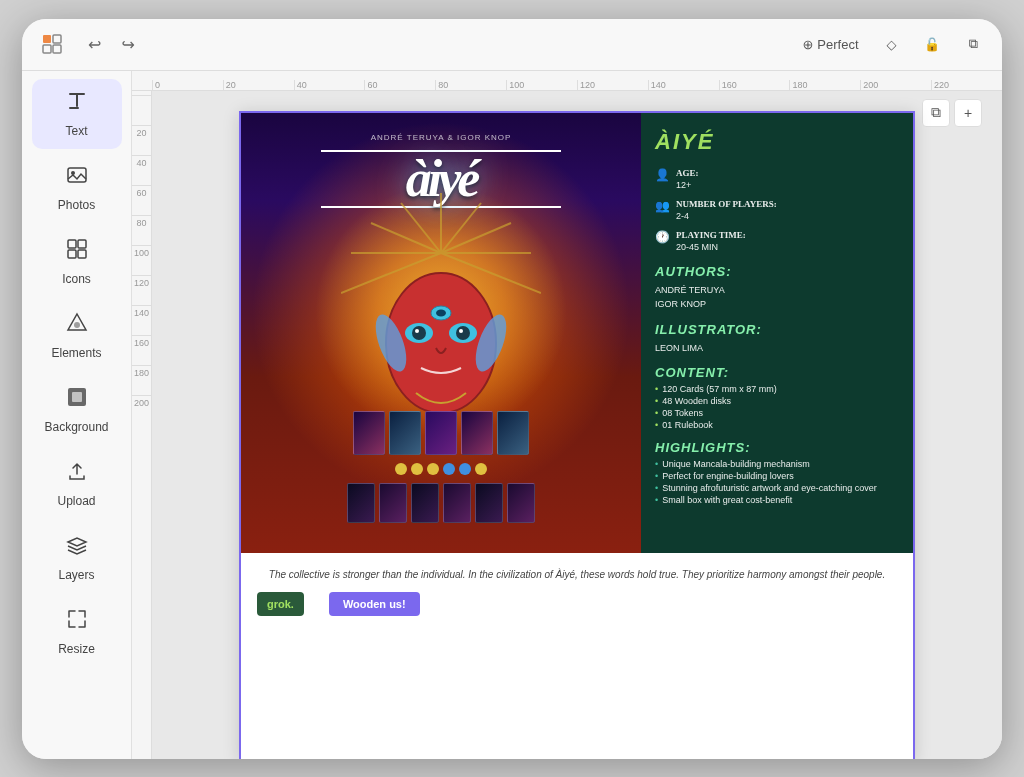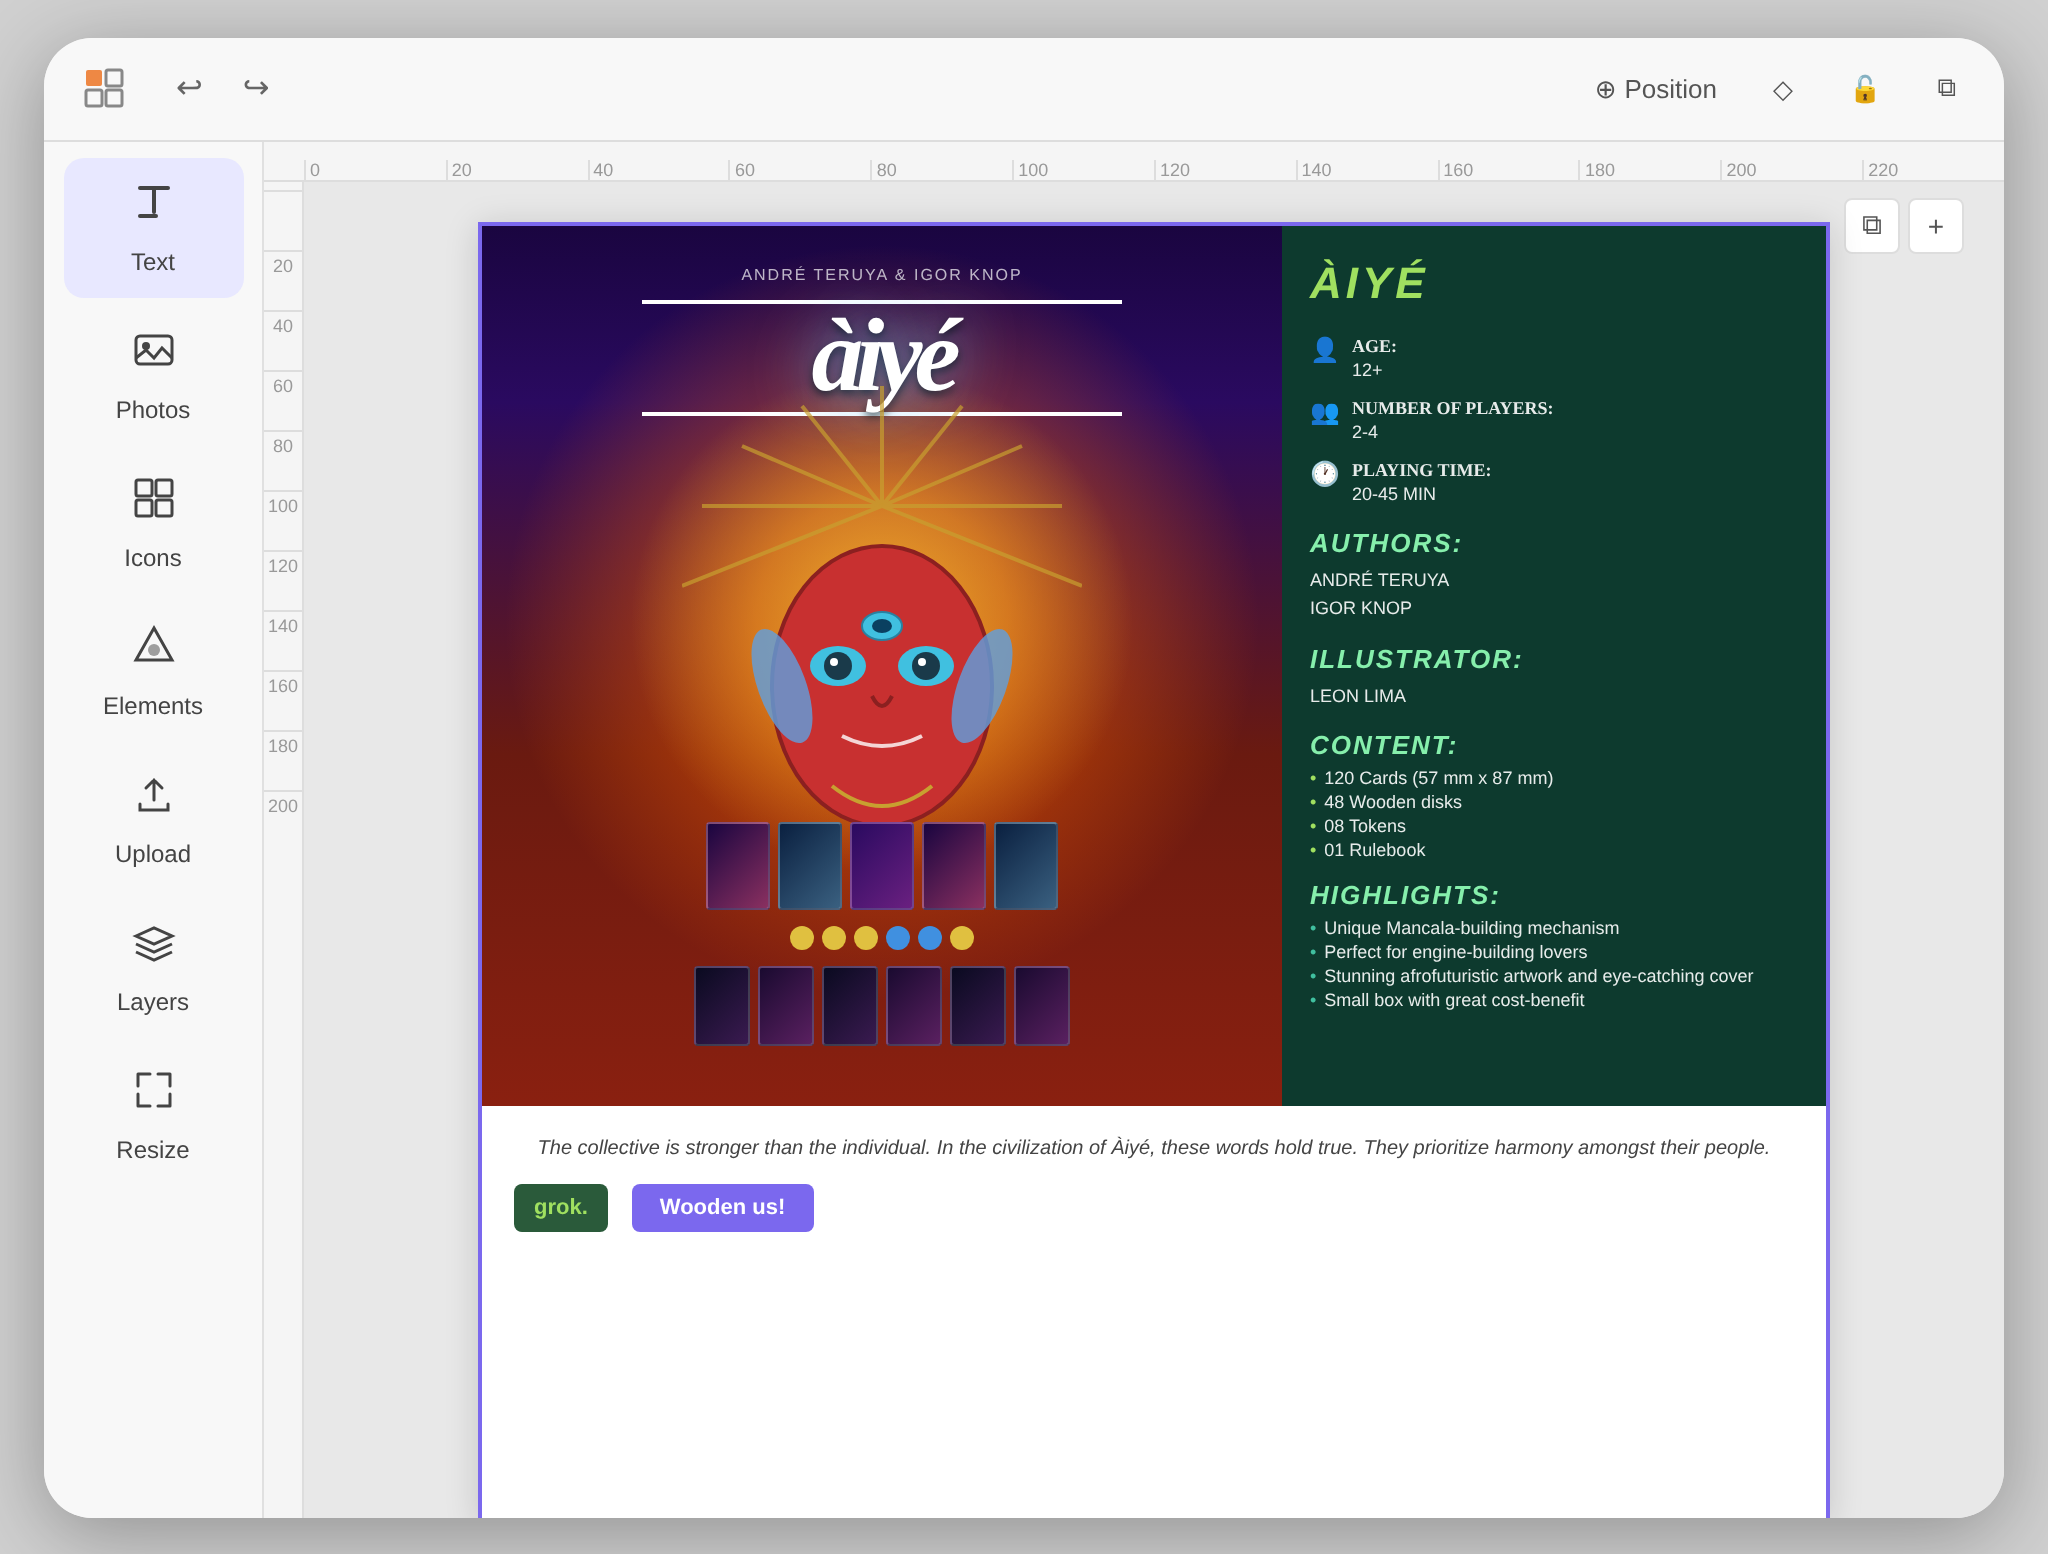--- a/index.html
+++ b/index.html
@@ -346,21 +346,21 @@
     .bottom-text {
       font-size: 10px;
       color: #444;
       font-style: italic;
       line-height: 1.5;
       text-align: center;
       margin-bottom: 10px;
     }
     .bottom-footer {
       display: flex;
-      gap: 12px;
+      gap: 25px;
     }
     .grok-badge {
       background: #2a5a3a;
       color: #a0e060;
       font-size: 11px;
       font-weight: 900;
       padding: 6px 10px;
       border-radius: 4px;
     }
     .email-btn {
@@ -390,21 +390,21 @@
         </svg>
       </div>
       <div class="top-bar-actions">
         <button>↩</button>
         <button>↪</button>
       </div>
     </div>
     <div class="top-bar-right">
       <button>
         <span>⊕</span>
-        <span>Position</span>
+        <span>Perfect</span>
       </button>
       <button>◇</button>
       <button>🔓</button>
       <button>⧉</button>
     </div>
   </div>
 
   <div class="main-area">
 
     <div class="sidebar">
@@ -445,20 +445,29 @@
       <div class="sidebar-item">
         <span class="icon">
           <svg width="22" height="22" viewBox="0 0 22 22" fill="none">
             <polygon points="11,2 20,18 2,18" stroke="#444" stroke-width="1.5" fill="none"></polygon>
             <circle cx="11" cy="13" r="3" fill="#444" opacity="0.5"></circle>
           </svg>
         </span>
         <span class="label">Elements</span>
       </div>
 
+      <div class="sidebar-item">
+        <span class="icon">
+          <svg width="22" height="22" viewBox="0 0 22 22" fill="none">
+            <rect x="2" y="2" width="18" height="18" rx="2" fill="#444" opacity="0.8"></rect>
+            <rect x="6" y="6" width="10" height="10" rx="1" fill="white" opacity="0.6"></rect>
+          </svg>
+        </span>
+        <span class="label">Background</span>
+      </div>
 
       <div class="sidebar-item">
         <span class="icon">
           <svg width="22" height="22" viewBox="0 0 22 22" fill="none">
             <path d="M11 14 V4 M7 8 L11 4 L15 8" stroke="#444" stroke-width="1.5" stroke-linecap="round"></path>
             <path d="M4 16 v3 h14 v-3" stroke="#444" stroke-width="1.5" stroke-linecap="round" fill="none"></path>
           </svg>
         </span>
         <span class="label">Upload</span>
       </div>

